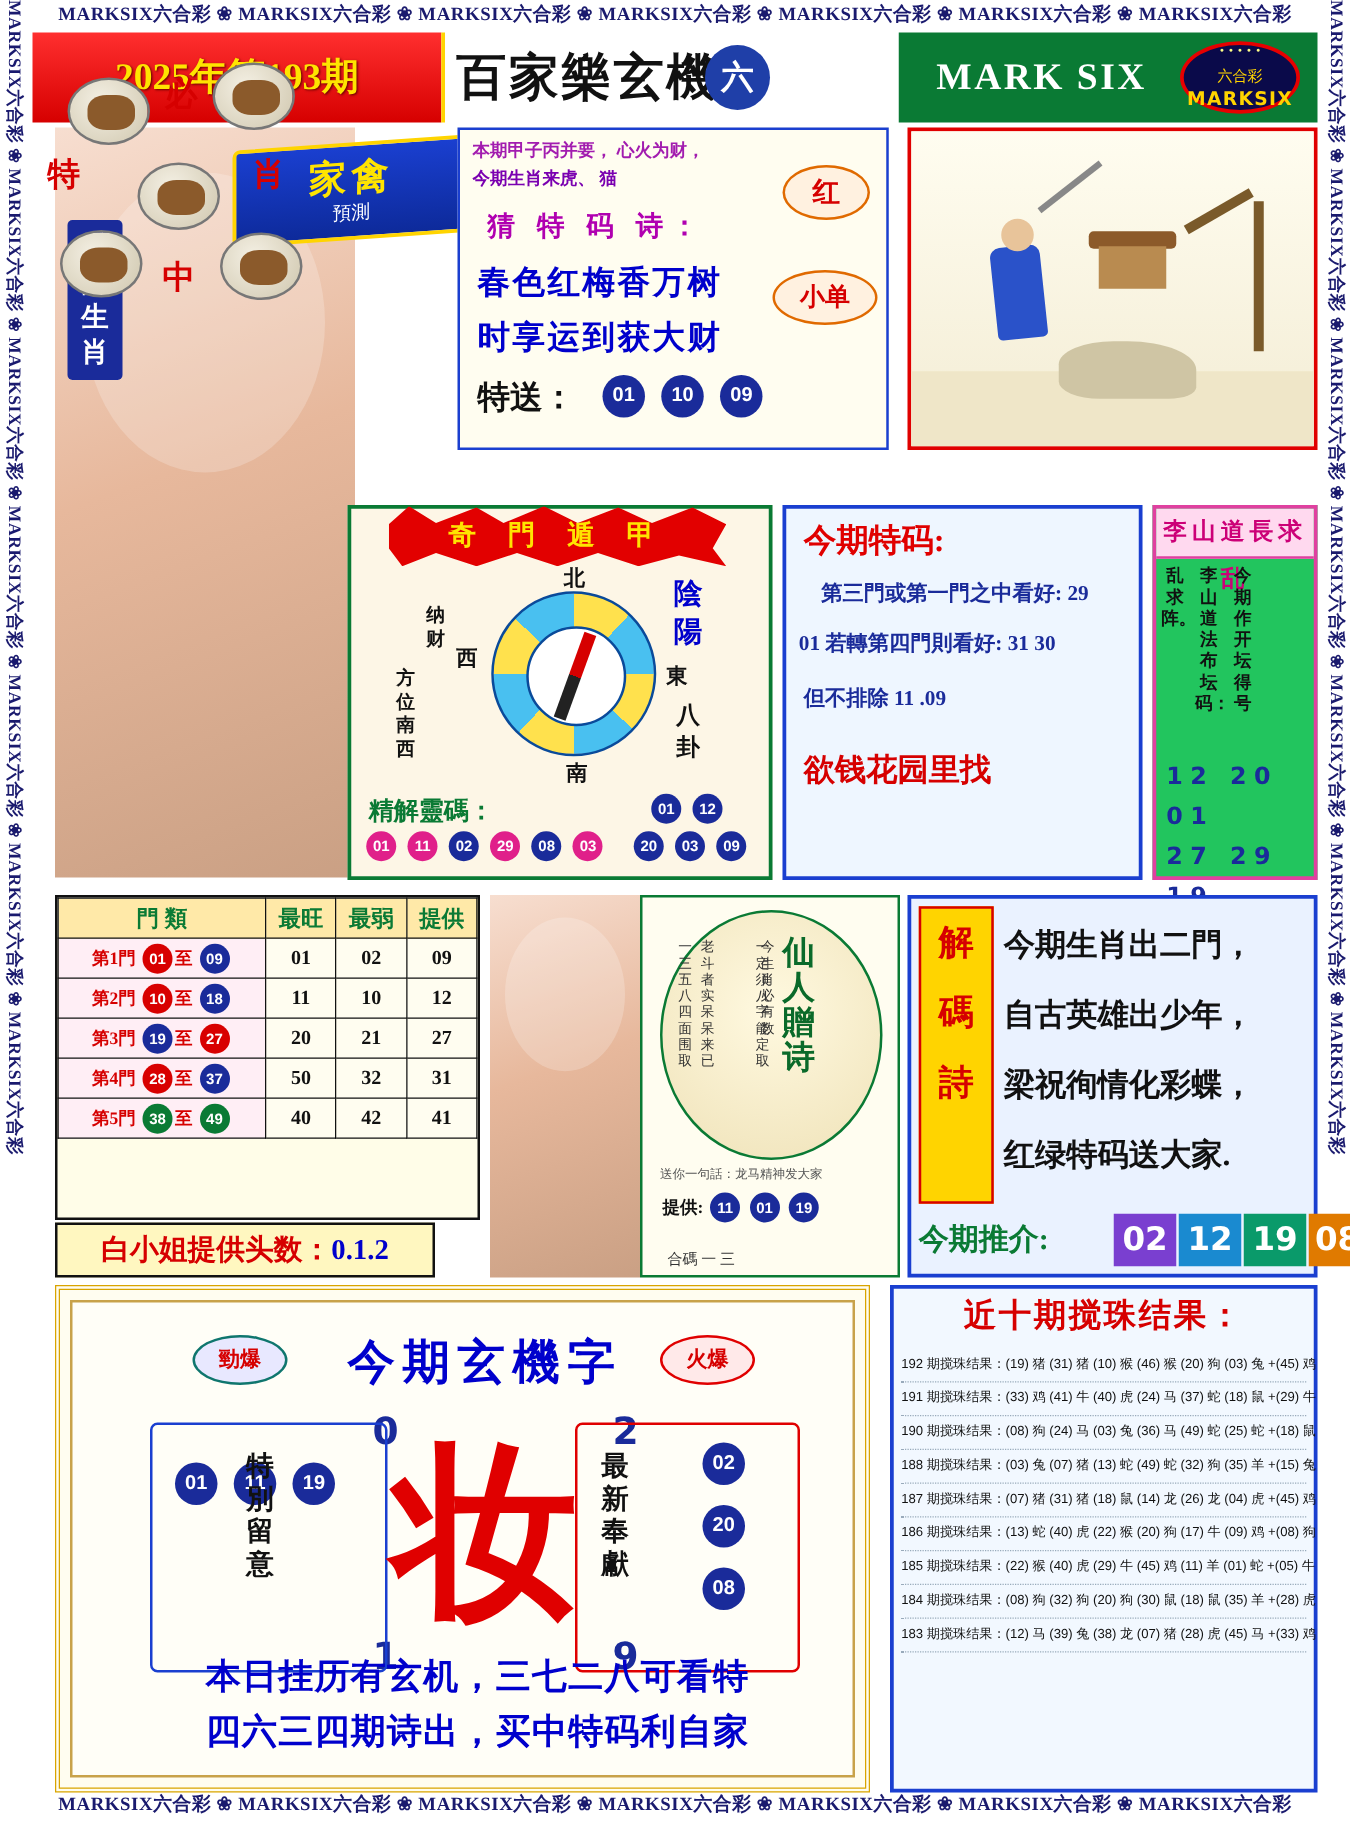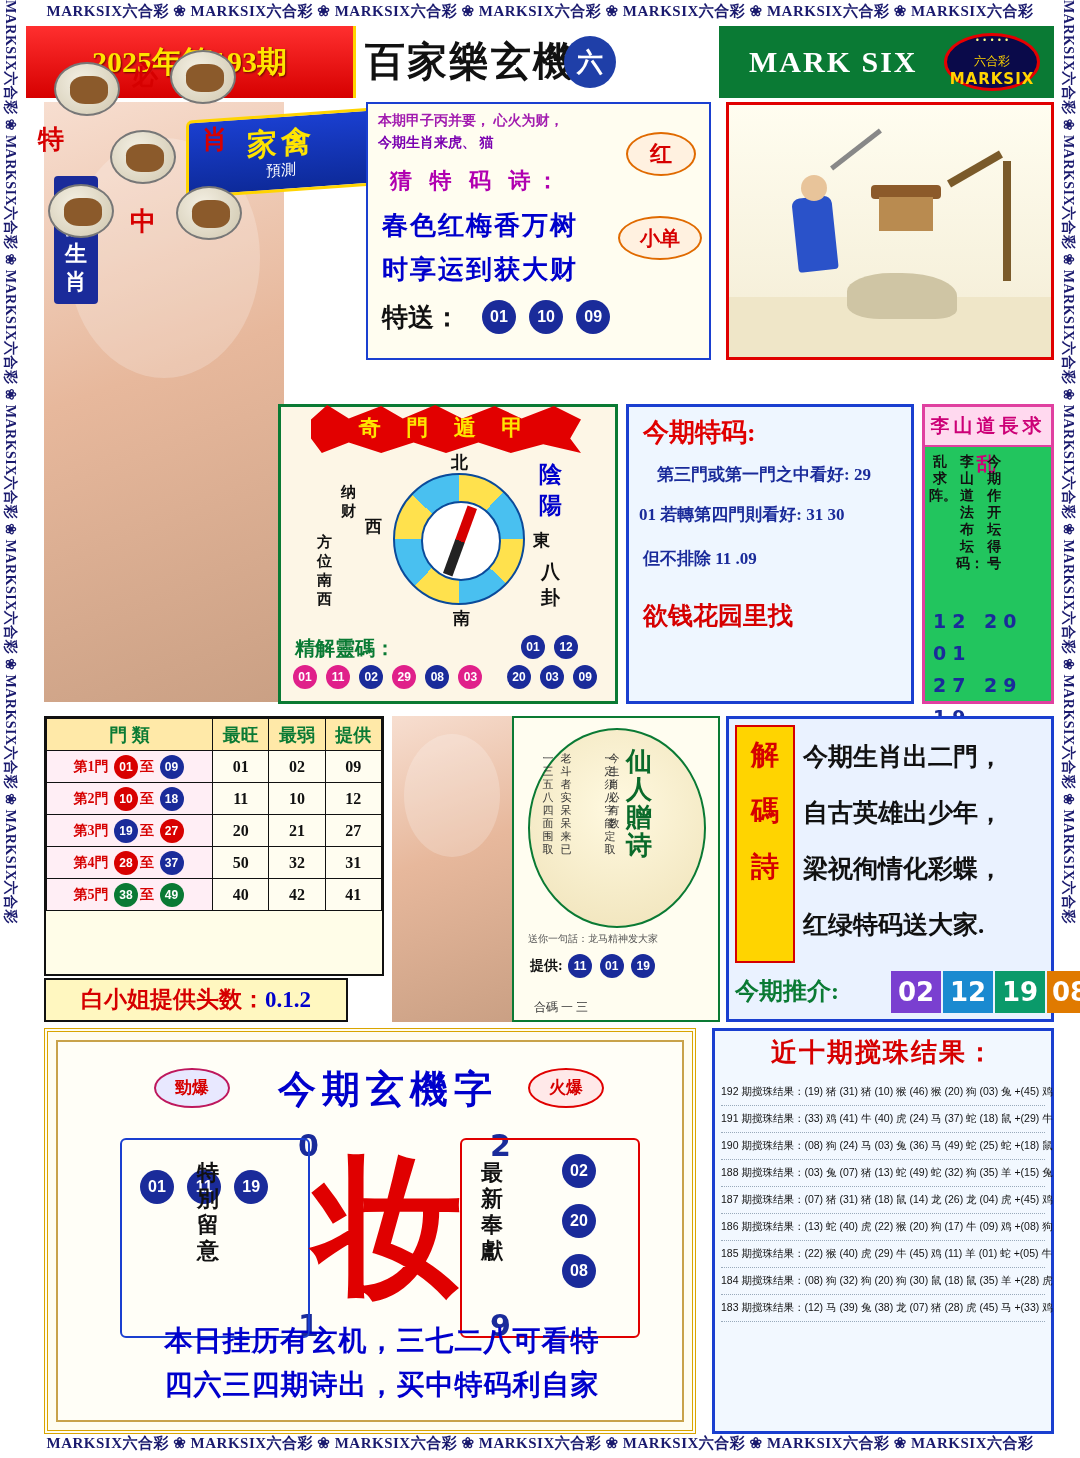--- a/index.html
+++ b/index.html
@@ -299,21 +299,21 @@
     position:absolute; left:8px; top:8px; right:8px; bottom:8px;
     border:2px solid #c8a24a; background:#fffef7;
   }
   #xuanji .ttl {
     position:absolute; left:120px; top:22px; width:420px; height:52px;
     text-align:center; font-size:38px; font-weight:bold; color:#0000cc;
     letter-spacing:6px; font-family:"Liberation Serif","DejaVu Serif",serif;
   }
   #xuanji .tag-l, #xuanji .tag-r {
     position:absolute; top:26px; width:76px; height:40px; border-radius:50%;
-    background:#e8e8ff; border:2px solid #be185d; color:#d60000;
+    background:#e8e8ff; border:2px solid #0f766e; color:#d60000;
     font-size:17px; font-weight:bold; text-align:center; line-height:36px;
   }
   #xuanji .tag-l { left:96px; }
   #xuanji .tag-r { left:470px; background:#ffe9e9; border-color:#e00000; color:#d60000;}
   #xuanji .lbox {
     position:absolute; left:62px; top:96px; width:190px; height:200px;
     border:2px solid #1a3fd0; border-radius:6px;
   }
   #xuanji .rbox {
     position:absolute; left:402px; top:96px; width:180px; height:200px;

